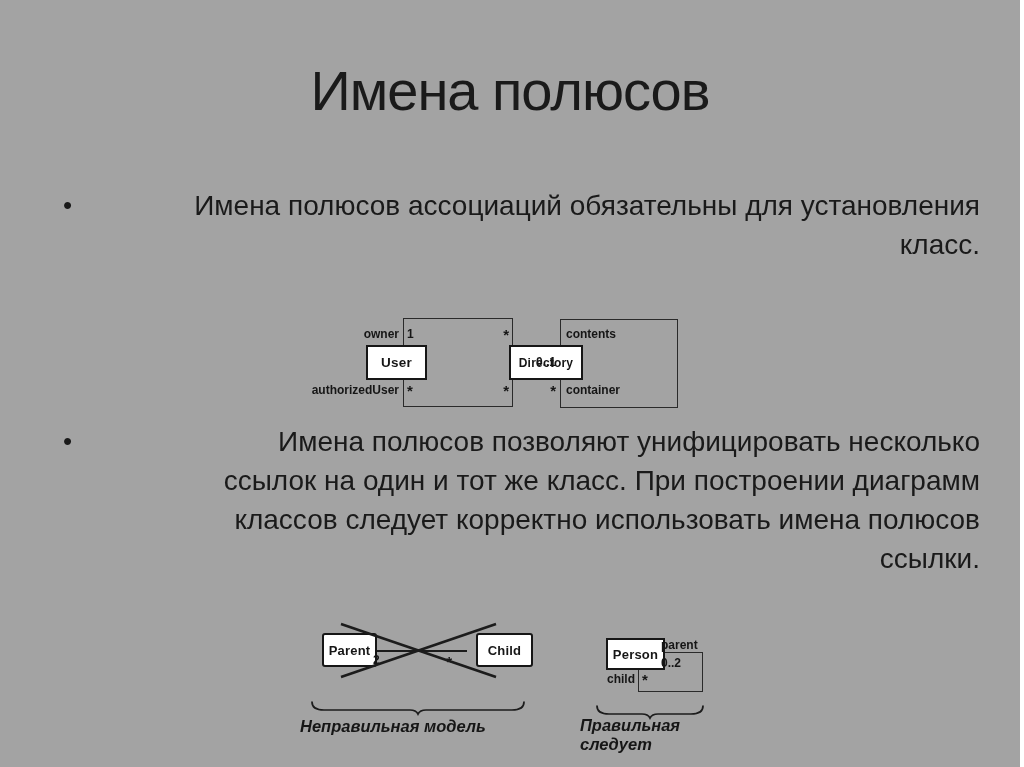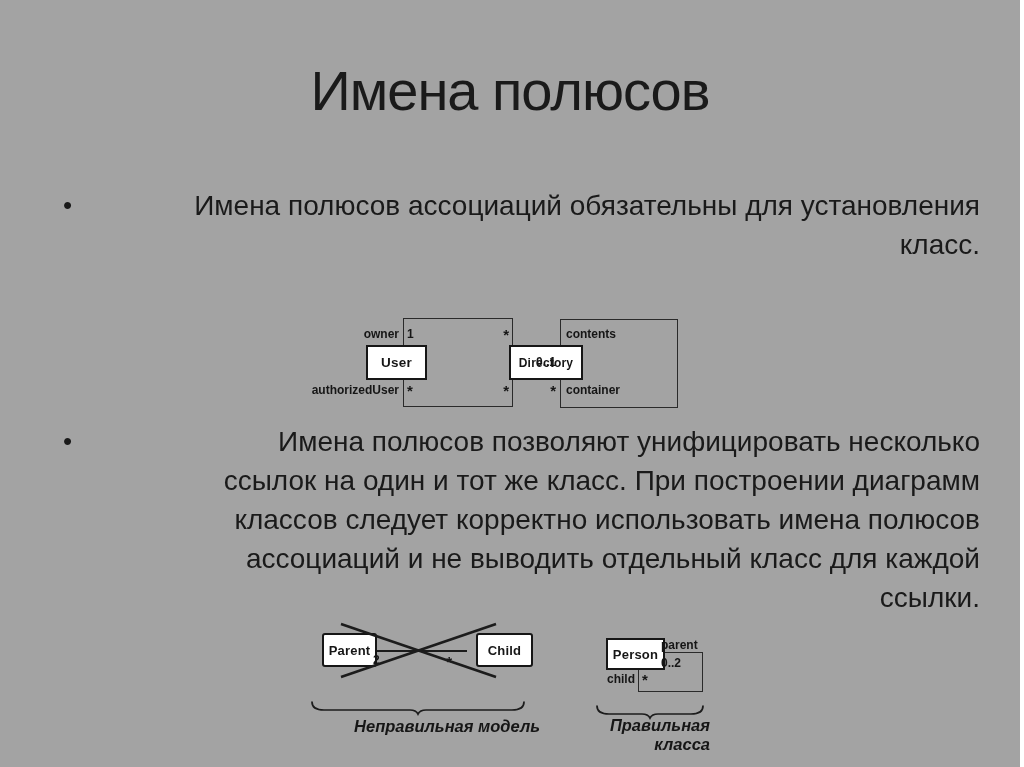--- a/index.html
+++ b/index.html
@@ -21,21 +21,21 @@
   .loop{position:absolute;border:1.6px solid #2a2a2a;box-sizing:border-box;}
   .clsbox{
     position:absolute;background:#fff;border:2px solid #161616;box-sizing:border-box;
     display:flex;align-items:center;justify-content:center;
     font-weight:700;font-size:13.5px;letter-spacing:.2px;margin-left:9px;
   }
   .lbl{position:absolute;font-size:12px;font-weight:700;white-space:nowrap;line-height:14px;}
   .ast{font-size:15px;line-height:12px;}
   .assoc{position:absolute;border-top:2px solid #1c1c1c;}
   .caption{
-    position:absolute;text-align:right;font-weight:700;font-style:italic;
+    position:absolute;text-align:left;font-weight:700;font-style:italic;
     font-size:16.5px;line-height:19px;
   }
   svg{position:absolute;overflow:visible;}
   .stroke{stroke:#1c1c1c;fill:none;}
 </style>
 </head>
 <body>
 
 <div class="slide">
 
@@ -68,21 +68,20 @@
     <div class="lbl ast" style="right:144px;top:70px;">*</div>
     <div class="lbl" style="left:266px;top:68px;">container</div>
   </div>
 
   <div class="bullet" style="top:422px;">
     <span class="marker">•</span>
     <div class="lines">
       <div>Имена полюсов позволяют унифицировать несколько</div>
       <div>ссылок на один и тот же класс. При построении диаграмм</div>
       <div>классов следует корректно использовать имена полюсов</div>
-      <div>ассоциаций и не выводить отдельный класс для каждой</div>
       <div>ссылки.</div>
     </div>
   </div>
 
   <div class="fig" style="left:300px;top:618px;width:240px;height:145px;">
     <div class="assoc" style="left:68px;top:32px;width:99px;"></div>
     <div class="clsbox" style="left:13px;top:15px;width:55px;height:34px;font-size:13px;border-radius:3px;">Parent</div>
     <div class="clsbox" style="left:167px;top:15px;width:57px;height:34px;font-size:13px;border-radius:3px;">Child</div>
     <div class="lbl" style="left:73px;top:35px;">2</div>
     <div class="lbl ast" style="right:88px;top:38px;">*</div>
@@ -100,16 +99,16 @@
     <div class="loop" style="left:48px;top:24px;width:65px;height:40px;"></div>
     <div class="clsbox" style="left:7px;top:10px;width:59px;height:32px;font-size:13px;">Person</div>
     <div class="lbl" style="left:71px;top:10px;">parent</div>
     <div class="lbl" style="left:71px;top:28px;">0..2</div>
     <div class="lbl" style="right:95px;top:44px;">child</div>
     <div class="lbl ast" style="left:52px;top:46px;">*</div>
     <svg style="left:5px;top:76px;" width="110" height="16" viewBox="0 0 110 16">
       <path class="stroke" stroke-width="1.7" stroke-linecap="round" d="M2,2 C2,8 7,10 14,10 H47 Q53,10 55,14 Q57,10 63,10 H96 C103,10 108,8 108,2"></path>
     </svg>
     <div class="caption" style="left:-10px;top:88px;width:130px;">Правильная</div>
-    <div class="caption" style="left:-10px;top:107px;width:130px;">класса</div>
+    <div class="caption" style="left:-10px;top:107px;width:130px;">следует</div>
   </div>
 
 </div>
 
 </body></html>

